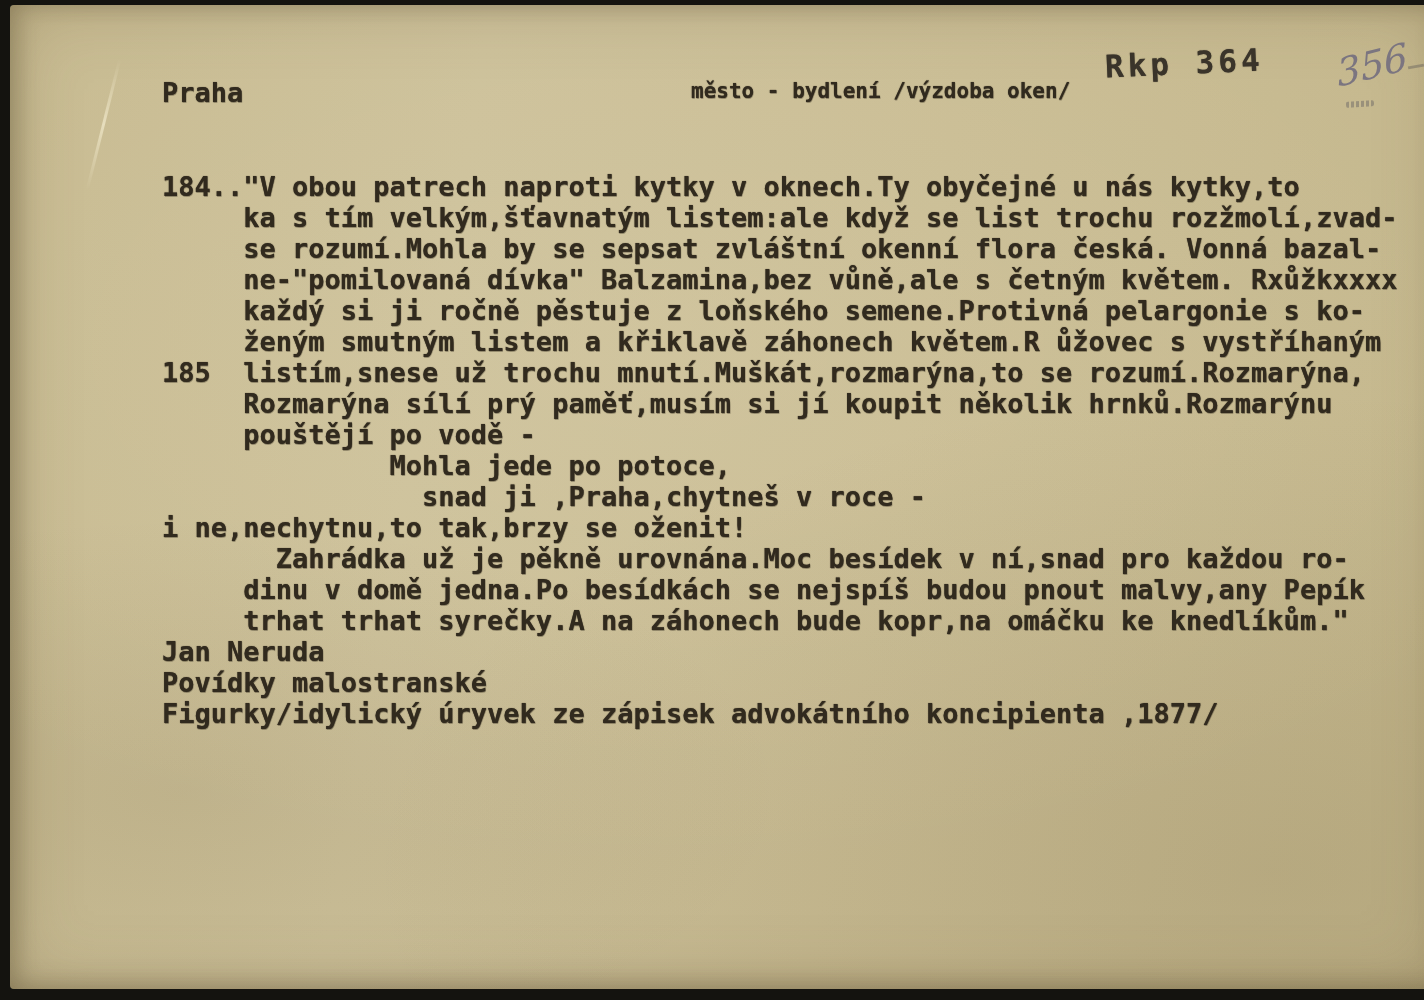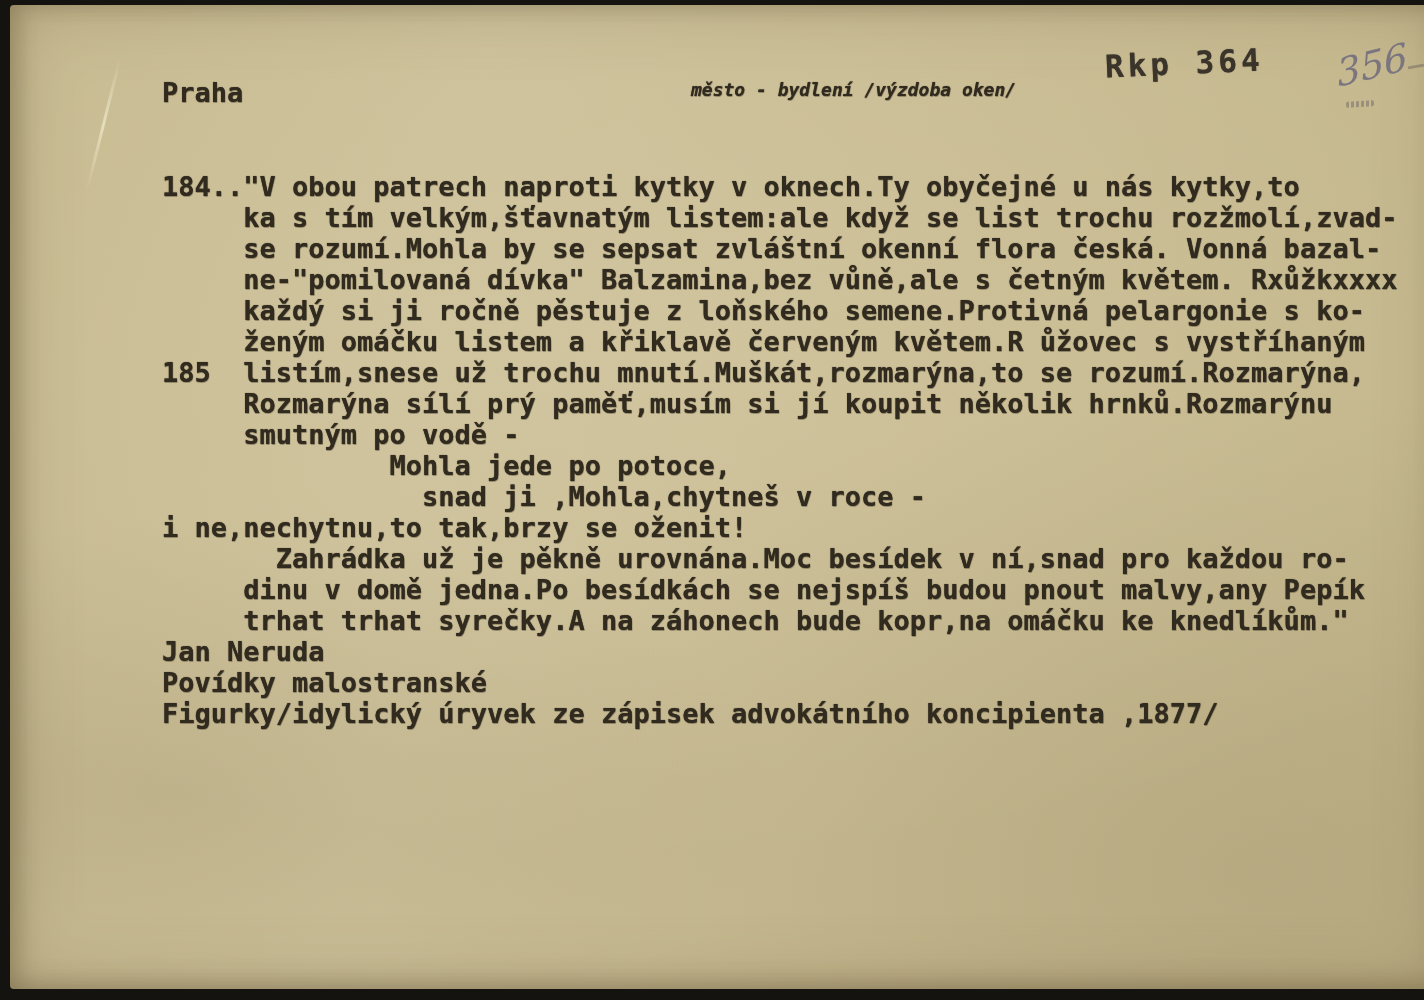--- a/index.html
+++ b/index.html
@@ -26,21 +26,21 @@
   .crease{
     position:absolute;left:92px;top:52px;width:3px;height:135px;
     background:linear-gradient(rgba(238,230,200,0), rgba(240,232,202,0.75), rgba(238,230,200,0));
     transform:rotate(14deg);
   }
   .typed, .h-place, .h-subject{
     color:#312a1e;font-weight:bold;
     text-shadow:0 0 1px rgba(49,42,30,0.85), 0.5px 0.5px 0 rgba(49,42,30,0.30);
   }
   .h-place{position:absolute;left:152px;top:72px;font-size:27px;}
-  .h-subject{position:absolute;left:681px;top:74px;font-size:18px;white-space:pre;font-style:italic;}
+  .h-subject{position:absolute;left:681px;top:74px;font-size:21px;white-space:pre;}
   .stamp{
     position:absolute;left:1095px;top:40px;
     font-size:31px;font-weight:bold;color:#3a342a;letter-spacing:4px;
     transform:rotate(-2.5deg);white-space:pre;
     text-shadow:0 0 1px rgba(58,52,42,0.8);
   }
   .corner-num{
     position:absolute;left:1326px;top:38px;
     font-family:"DejaVu Serif", serif;font-style:italic;
     font-size:38px;color:#7b7580;
@@ -74,26 +74,26 @@
     <div class="corner-num">356</div>
     <div class="corner-dash"></div>
     <div class="smudge"></div>
 
     <div class="typed">
       <div class="typed-line">184.."V obou patrech naproti kytky v oknech.Ty obyčejné u nás kytky,to</div>
       <div class="typed-line">     ka s tím velkým,šťavnatým listem:ale když se list trochu rozžmolí,zvad-</div>
       <div class="typed-line">     se rozumí.Mohla by se sepsat zvláštní okenní flora česká. Vonná bazal-</div>
       <div class="typed-line">     ne-"pomilovaná dívka" Balzamina,bez vůně,ale s četným květem. Rxůžkxxxx</div>
       <div class="typed-line">     každý si ji ročně pěstuje z loňského semene.Protivná pelargonie s ko-</div>
-      <div class="typed-line">     ženým omáčku listem a křiklavě červeným květem.R ůžovec s vystříhaným</div>
+      <div class="typed-line">     ženým smutným listem a křiklavě záhonech květem.R ůžovec s vystříhaným</div>
       <div class="typed-line">185  listím,snese už trochu mnutí.Muškát,rozmarýna,to se rozumí.Rozmarýna,</div>
       <div class="typed-line">     Rozmarýna sílí prý paměť,musím si jí koupit několik hrnků.Rozmarýnu</div>
-      <div class="typed-line">     smutným po vodě -</div>
+      <div class="typed-line">     pouštějí po vodě -</div>
       <div class="typed-line">              Mohla jede po potoce,</div>
-      <div class="typed-line">                snad ji ,Mohla,chytneš v roce -</div>
+      <div class="typed-line">                snad ji ,Praha,chytneš v roce -</div>
       <div class="typed-line">i ne,nechytnu,to tak,brzy se oženit!</div>
       <div class="typed-line">       Zahrádka už je pěkně urovnána.Moc besídek v ní,snad pro každou ro-</div>
       <div class="typed-line">     dinu v domě jedna.Po besídkách se nejspíš budou pnout malvy,any Pepík</div>
       <div class="typed-line">     trhat trhat syrečky.A na záhonech bude kopr,na omáčku ke knedlíkům."</div>
       <div class="typed-line">Jan Neruda</div>
       <div class="typed-line">Povídky malostranské</div>
       <div class="typed-line">Figurky/idylický úryvek ze zápisek advokátního koncipienta ,1877/</div>
     </div>
   </div>
 </div>

